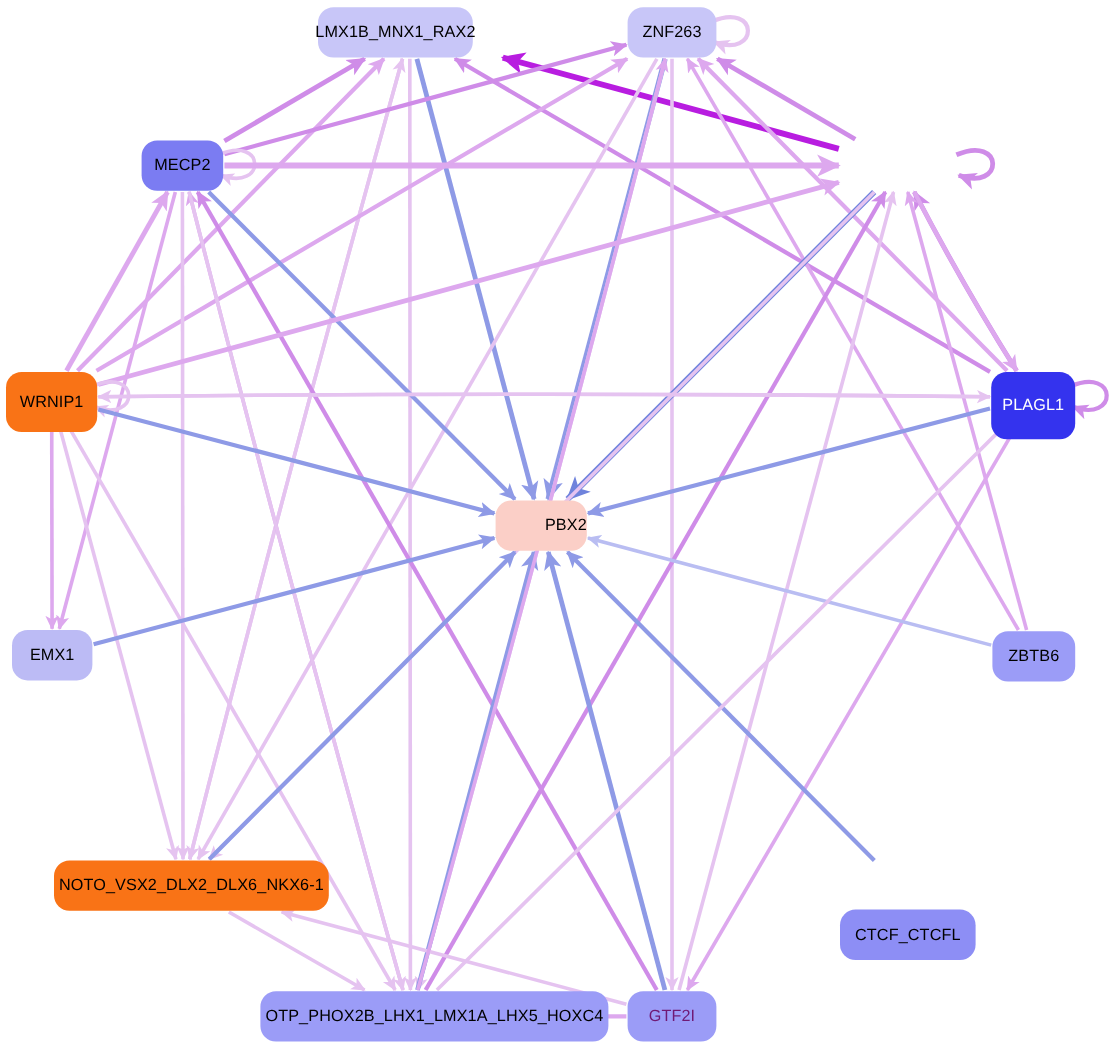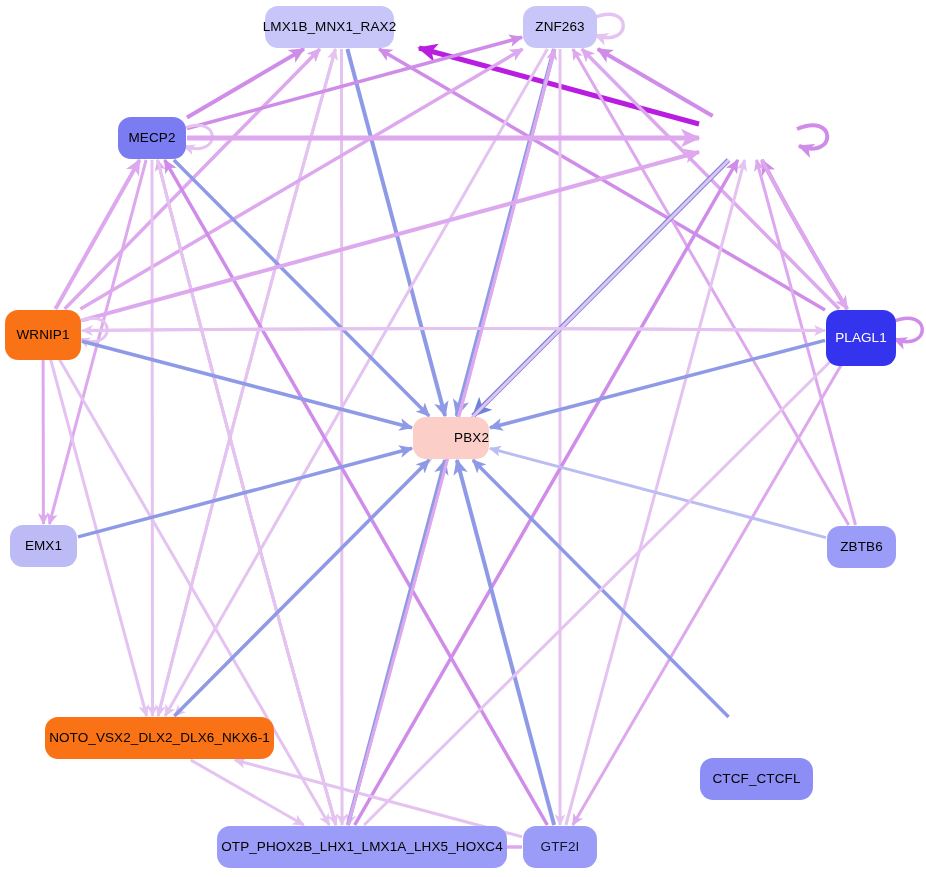--- a/index.html
+++ b/index.html
@@ -159,17 +159,17 @@
       </div>
       <div class="node" style="left: 45px; top: 717px; width: 229px; height: 42px; background: #f97316; color: rgb(0, 0, 0);">
         <span class="node-label">NOTO_VSX2_DLX2_DLX6_NKX6-1</span>
       </div>
       <div class="node" style="left: 700px; top: 718px; width: 113px; height: 42px; background: rgb(141, 142, 245); color: rgb(0, 0, 0); margin-top: 40px;">
         <span class="node-label">CTCF_CTCFL</span>
       </div>
       <div class="node" style="left: 197px; top: 826px; width: 290px; height: 42px; background: rgb(155, 156, 247); color: rgb(0, 0, 0); margin-left: 20px;">
         <span class="node-label">OTP_PHOX2B_LHX1_LMX1A_LHX5_HOXC4</span>
       </div>
-      <div class="node" style="left: 523px; top: 826px; width: 74px; height: 42px; background: rgb(155, 156, 247); color: #0f172a;">
+      <div class="node" style="left: 523px; top: 826px; width: 74px; height: 42px; background: rgb(155, 156, 247); color: #701a75;">
         <span class="node-label">GTF2I</span>
       </div>
     </div>
 </div>
 
 </body></html>

